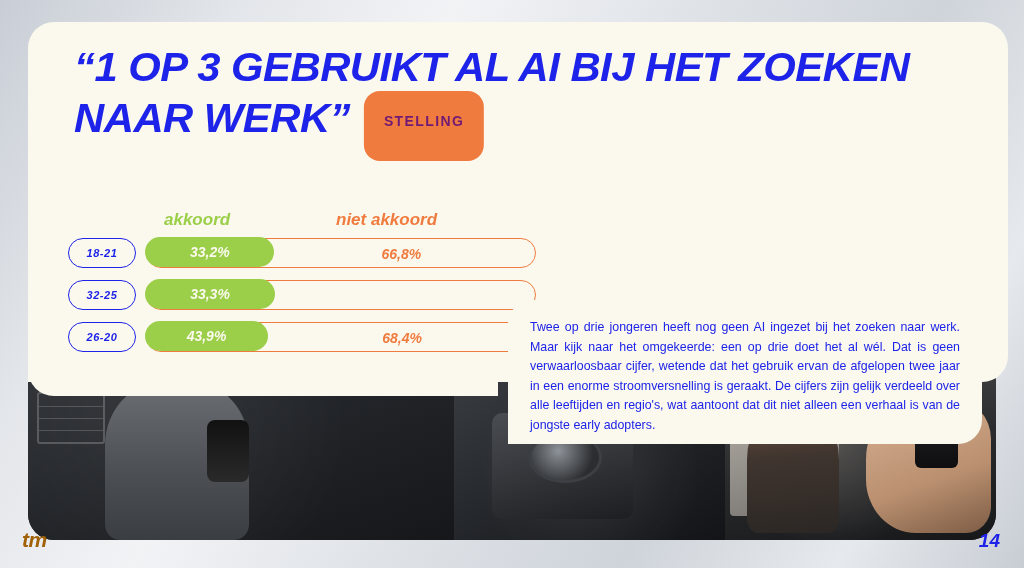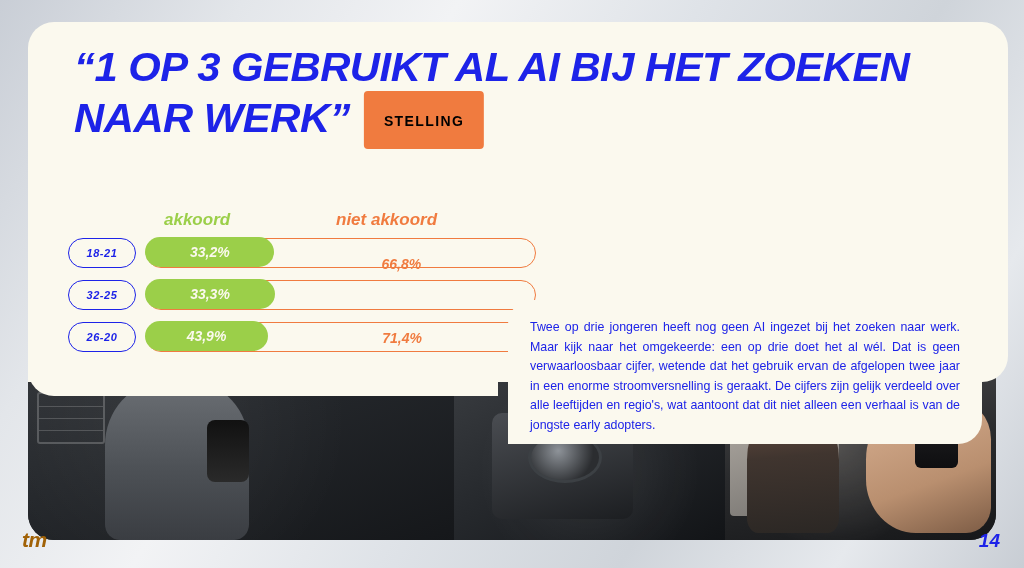--- a/index.html
+++ b/index.html
@@ -122,27 +122,27 @@
     font-stretch: condensed;
     transform: scaleX(1.02);
     transform-origin: left top;
   }
   .title .l2 { display: inline; }
   .pill {
     display: inline-block;
     vertical-align: 6px;
     margin-left: 12px;
     background: #f07b3f;
-    color: #000000;
+    color: #701a75;
     font-size: 14px;
     font-weight: 700;
     font-style: normal;
     letter-spacing: 1.4px;
-    padding: 7px 20px 4px;
-    border-radius: 4px;
+    padding: 7px 20px 16px;
+    border-radius: 16px;
     transform: scaleX(0.98);
   }
 
   
   .chart {
     position: absolute;
     left: 40px; top: 188px;
     width: 500px;
   }
   .legend {
@@ -278,41 +278,41 @@
       <span class="lg-agree">akkoord</span>
       <span class="lg-disagree">niet akkoord</span>
     </div>
 
     <div class="row">
       <div class="age-chip">18-21</div>
       <div class="bar-track">
         <div class="bar-fill" style="width:33.2%">
           <span>33,2%</span>
         </div>
-        <div class="bar-right" style="left:33.2%; right:8px;margin-top:10px;">66,8%</div>
+        <div class="bar-right" style="left:33.2%; right:8px;">66,8%</div>
       </div>
     </div>
 
     <div class="row">
       <div class="age-chip">32-25</div>
       <div class="bar-track">
         <div class="bar-fill" style="width:33.3%">
           <span>33,3%</span>
         </div>
         <div class="bar-right" style="left:33.3%; right:1px;margin-top:48px;">66,7%</div>
       </div>
     </div>
 
     <div class="row">
       <div class="age-chip">26-20</div>
       <div class="bar-track">
         <div class="bar-fill" style="width:31.5%">
           <span>43,9%</span>
         </div>
-        <div class="bar-right" style="left:31.5%; right:0;">71,4%</div>
+        <div class="bar-right" style="left:31.5%; right:0;">68,4%</div>
       </div>
     </div>
 
   </div>
 </div>
 
 <div class="bubble">
   <p>Twee op drie jongeren heeft nog geen AI ingezet bij het zoeken naar werk. Maar kijk naar het omgekeerde: een op drie doet het al wél. Dat is geen verwaarloosbaar cijfer, wetende dat het gebruik ervan de afgelopen twee jaar in een enorme stroomversnelling is geraakt. De cijfers zijn gelijk verdeeld over alle leeftijden en regio's, wat aantoont dat dit niet alleen een verhaal is van de jongste early adopters.</p>
 </div>
 

